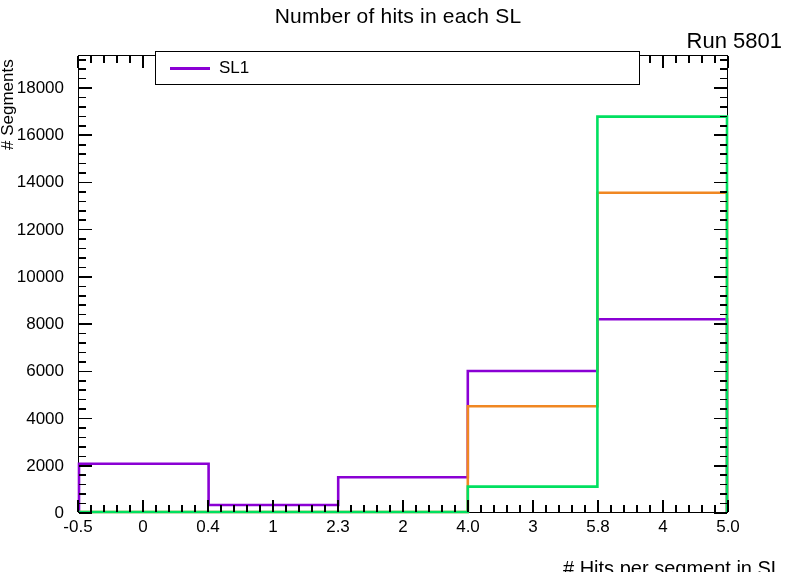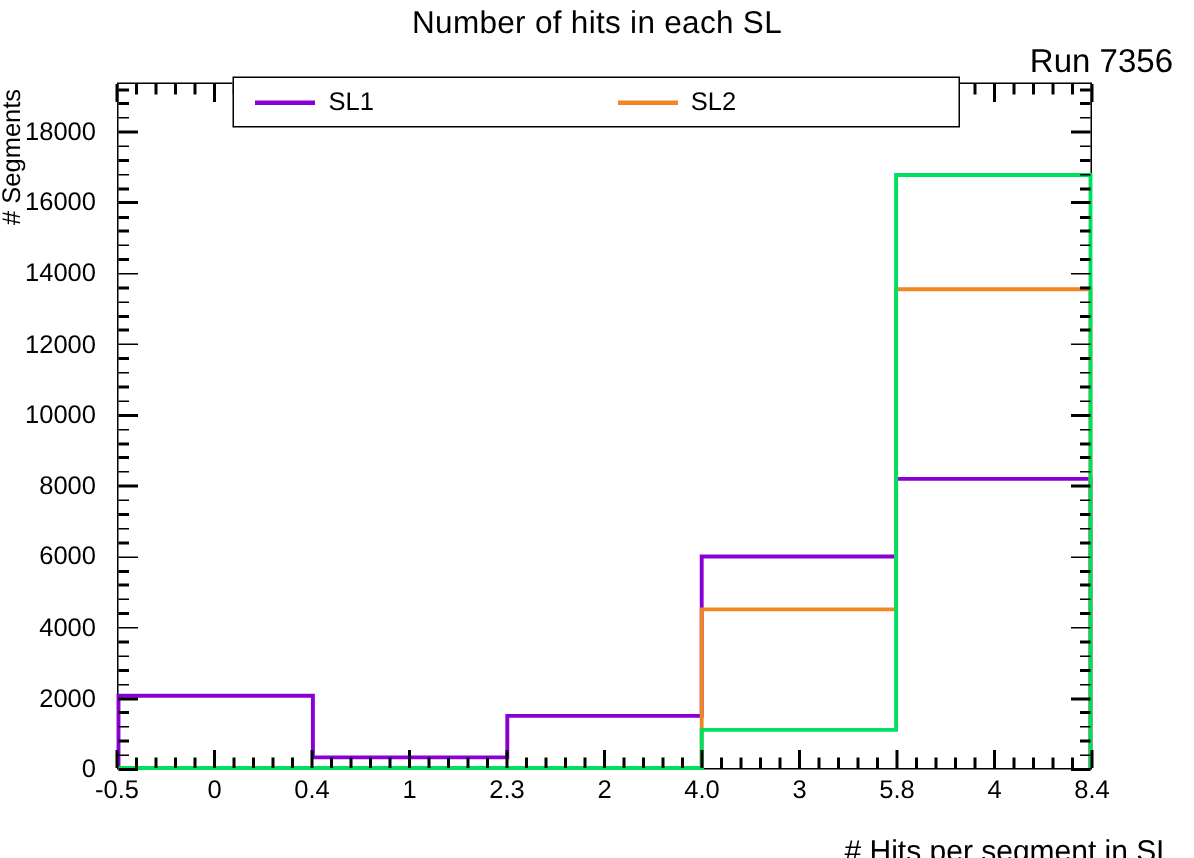--- a/index.html
+++ b/index.html
@@ -52,21 +52,21 @@
   .legend-entry{flex:1;display:flex;align-items:center;padding-left:14px;}
   .legend-swatch{width:40px;height:3px;margin-right:9px;}
   .legend-text{font-size:17px;color:#000;}
 </style>
 </head>
 <body>
 
 <div id="root">
 
   <div class="chart-title">Number of hits in each SL</div>
-  <div class="run-label">Run 7356</div>
+  <div class="run-label">Run 5801</div>
 
   <div class="ytitle"># Segments</div>
   <div class="xtitle"># Hits per segment in SL</div>
 
   <div id="frame">
     <svg id="plot" viewBox="0 0 650 458" preserveAspectRatio="none">
         <polyline points="0.00,458.00 0.00,409.60 130.00,409.60 130.00,450.92 260.00,450.92 260.00,423.06 390.00,423.06 390.00,316.35 520.00,316.35 520.00,264.41 650.00,264.41 650.00,458.00" fill="none" stroke="#8a00d4" stroke-width="2.6" stroke-linejoin="miter"></polyline>
         <polyline points="0.00,458.00 0.00,458.00 130.00,458.00 130.00,458.00 260.00,458.00 260.00,458.00 390.00,458.00 390.00,351.76 520.00,351.76 520.00,137.40 650.00,137.40 650.00,458.00" fill="none" stroke="#f08722" stroke-width="2.6" stroke-linejoin="miter"></polyline>
         <polyline points="0.00,458.00 0.00,458.00 130.00,458.00 130.00,458.00 260.00,458.00 260.00,458.00 390.00,458.00 390.00,432.50 520.00,432.50 520.00,60.91 650.00,60.91 650.00,458.00" fill="none" stroke="#00e060" stroke-width="2.6" stroke-linejoin="miter"></polyline>
       </svg>
@@ -286,27 +286,23 @@
       <div class="xlab" style="left: 78px;">-0.5</div>
       <div class="xlab" style="left: 143px;">0</div>
       <div class="xlab" style="left: 208px;">0.4</div>
       <div class="xlab" style="left: 273px;">1</div>
       <div class="xlab" style="left: 338px;">2.3</div>
       <div class="xlab" style="left: 403px;">2</div>
       <div class="xlab" style="left: 468px;">4.0</div>
       <div class="xlab" style="left: 533px;">3</div>
       <div class="xlab" style="left: 598px;">5.8</div>
       <div class="xlab" style="left: 663px;">4</div>
-      <div class="xlab" style="left: 728px;">8.4</div>
+      <div class="xlab" style="left: 728px;">5.0</div>
     </div>
 
   <div id="legend">
       <div class="legend-entry">
         <span class="legend-swatch" style="background: rgb(138, 0, 212);"></span>
         <span class="legend-text">SL1</span>
       </div>
-      <div class="legend-entry">
-        <span class="legend-swatch" style="background: rgb(240, 135, 34);"></span>
-        <span class="legend-text">SL2</span>
-      </div>
     </div>
 
 </div>
 
 </body></html>

